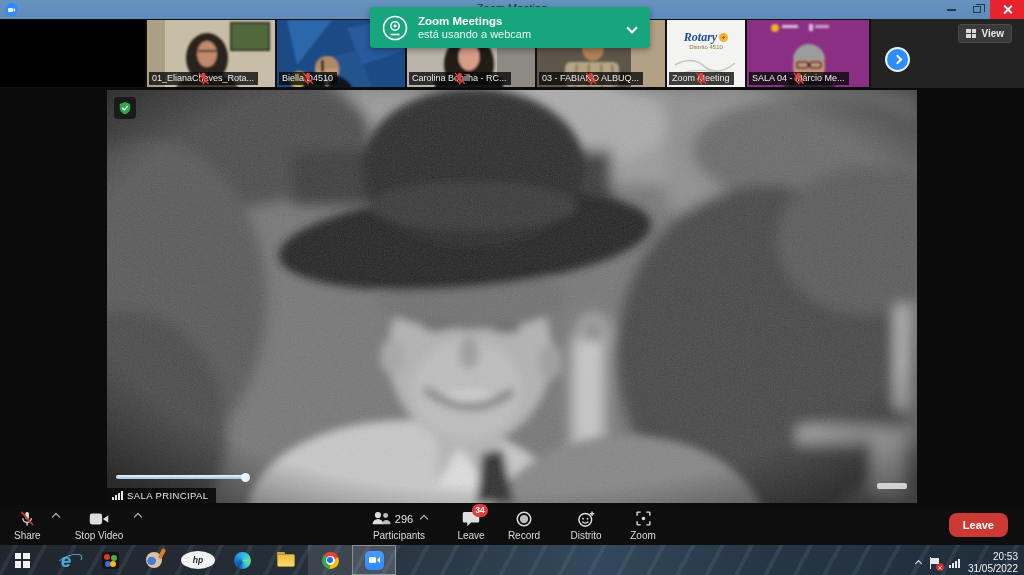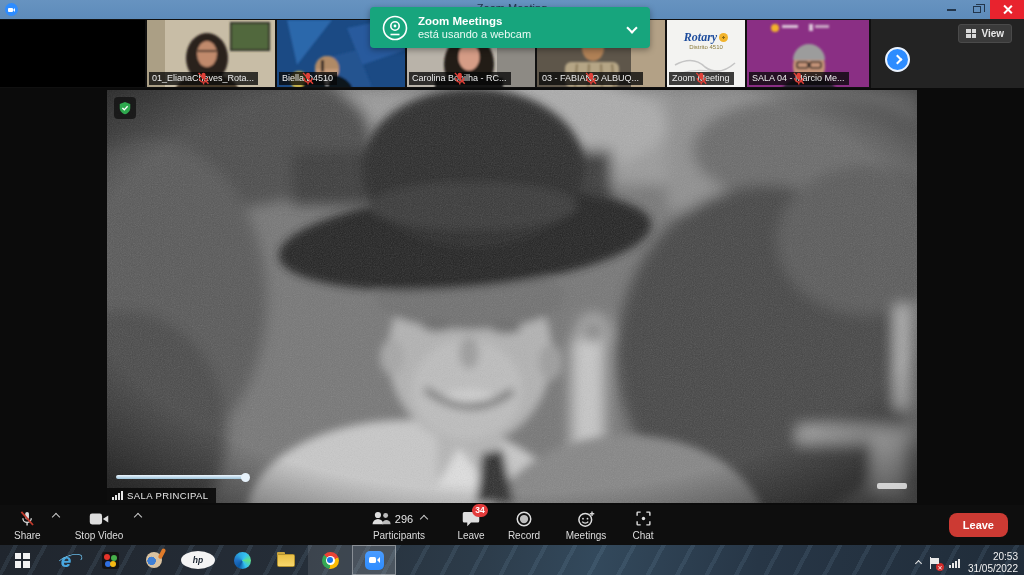--- a/index.html
+++ b/index.html
@@ -493,31 +493,31 @@
         <div class="icon-row">
           <svg width="18" height="18" viewBox="0 0 24 24">
             <circle cx="11" cy="13" r="8.5" fill="none" stroke="#dedede" stroke-width="2"></circle>
             <circle cx="8" cy="11.5" r="1.2" fill="#dedede"></circle>
               <circle cx="14" cy="11.5" r="1.2" fill="#dedede"></circle>
             <path d="M7 15.5 a5 5 0 0 0 8 0" fill="none" stroke="#dedede" stroke-width="1.8"></path>
             <line x1="20" y1="2" x2="20" y2="8" stroke="#dedede" stroke-width="1.8"></line>
             <line x1="17" y1="5" x2="23" y2="5" stroke="#dedede" stroke-width="1.8"></line>
           </svg>
         </div>
-        <span class="lbl">Meetings</span>
+        <span class="lbl">Distrito</span>
       </div>
 
       <div class="tool" style="width:38px">
         <div class="icon-row">
           <svg width="17" height="17" viewBox="0 0 24 24">
             <path d="M3 8 V4 a1 1 0 0 1 1-1 h4 M16 3 h4 a1 1 0 0 1 1 1 v4 M21 16 v4 a1 1 0 0 1 -1 1 h-4 M8 21 H4 a1 1 0 0 1 -1-1 v-4" fill="none" stroke="#dedede" stroke-width="2"></path>
             <circle cx="12" cy="12" r="2.4" fill="#dedede"></circle>
           </svg>
         </div>
-        <span class="lbl">Chat</span>
+        <span class="lbl">Zoom</span>
       </div>
     </div>
 
     <div class="leave-btn">Leave</div>
   </div>
 
   <div class="taskbar">
     <div class="tb-row">
       <div class="tb-btn">
           <span class="ic-win">

